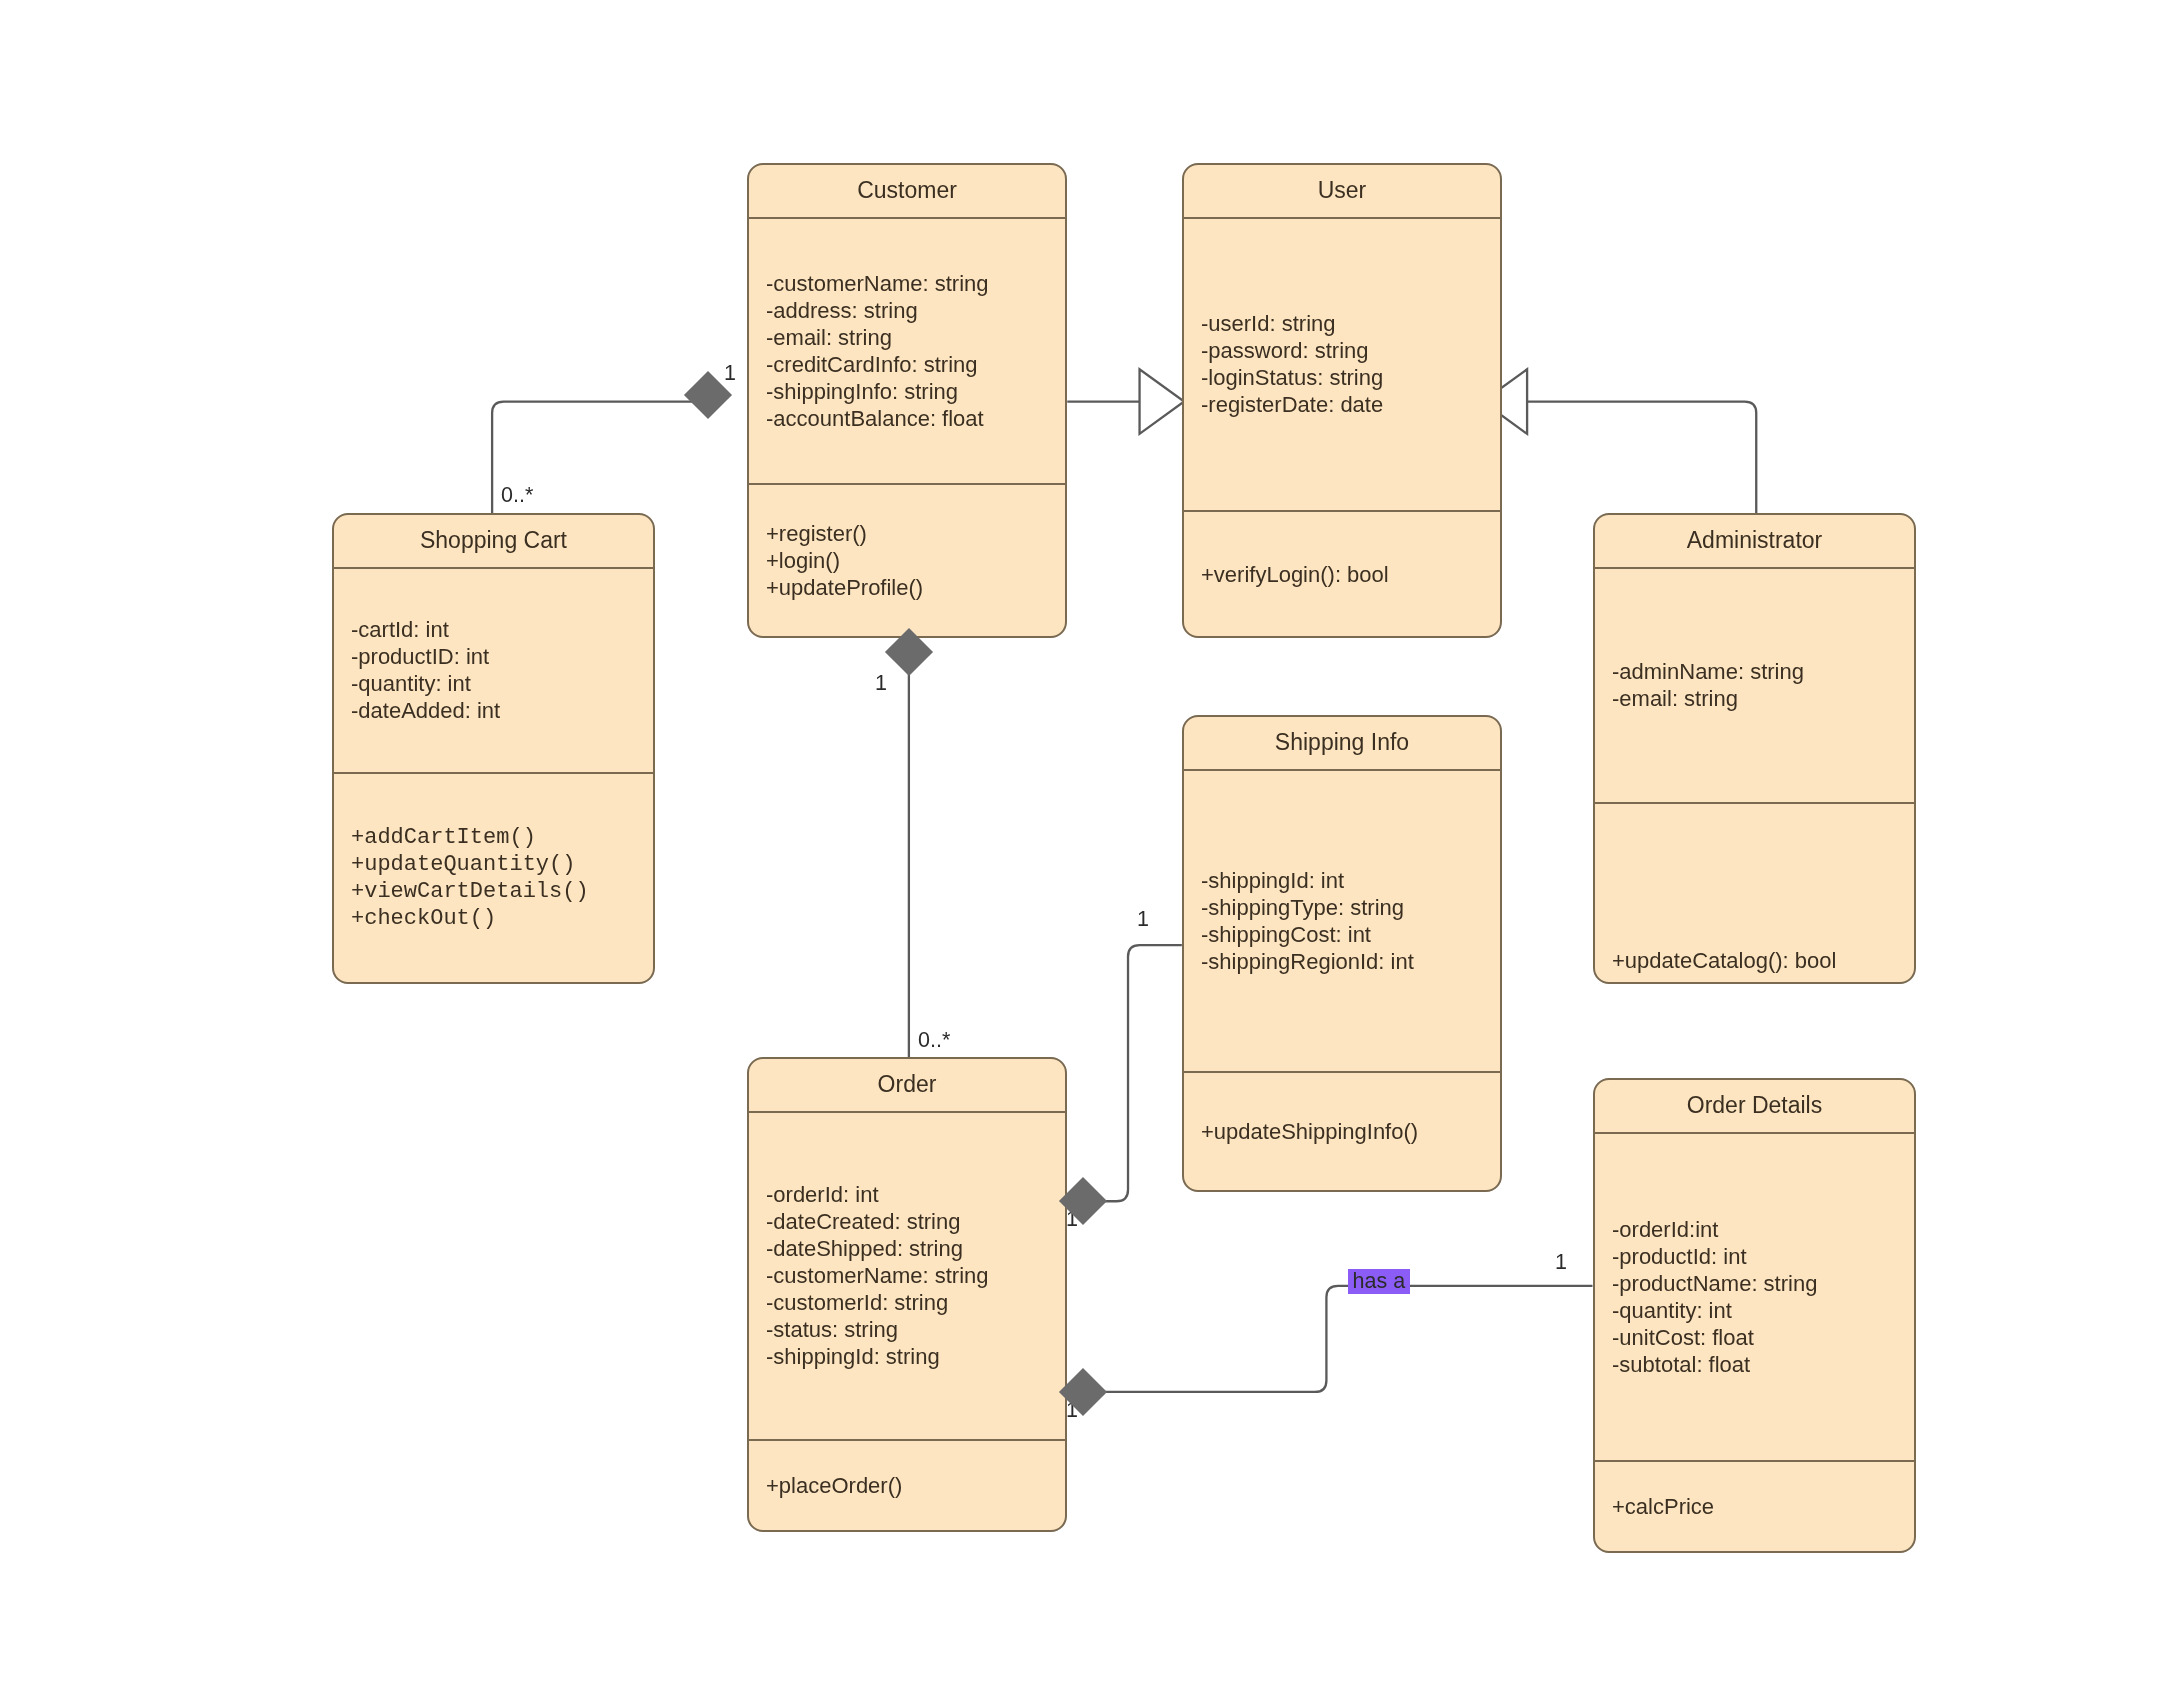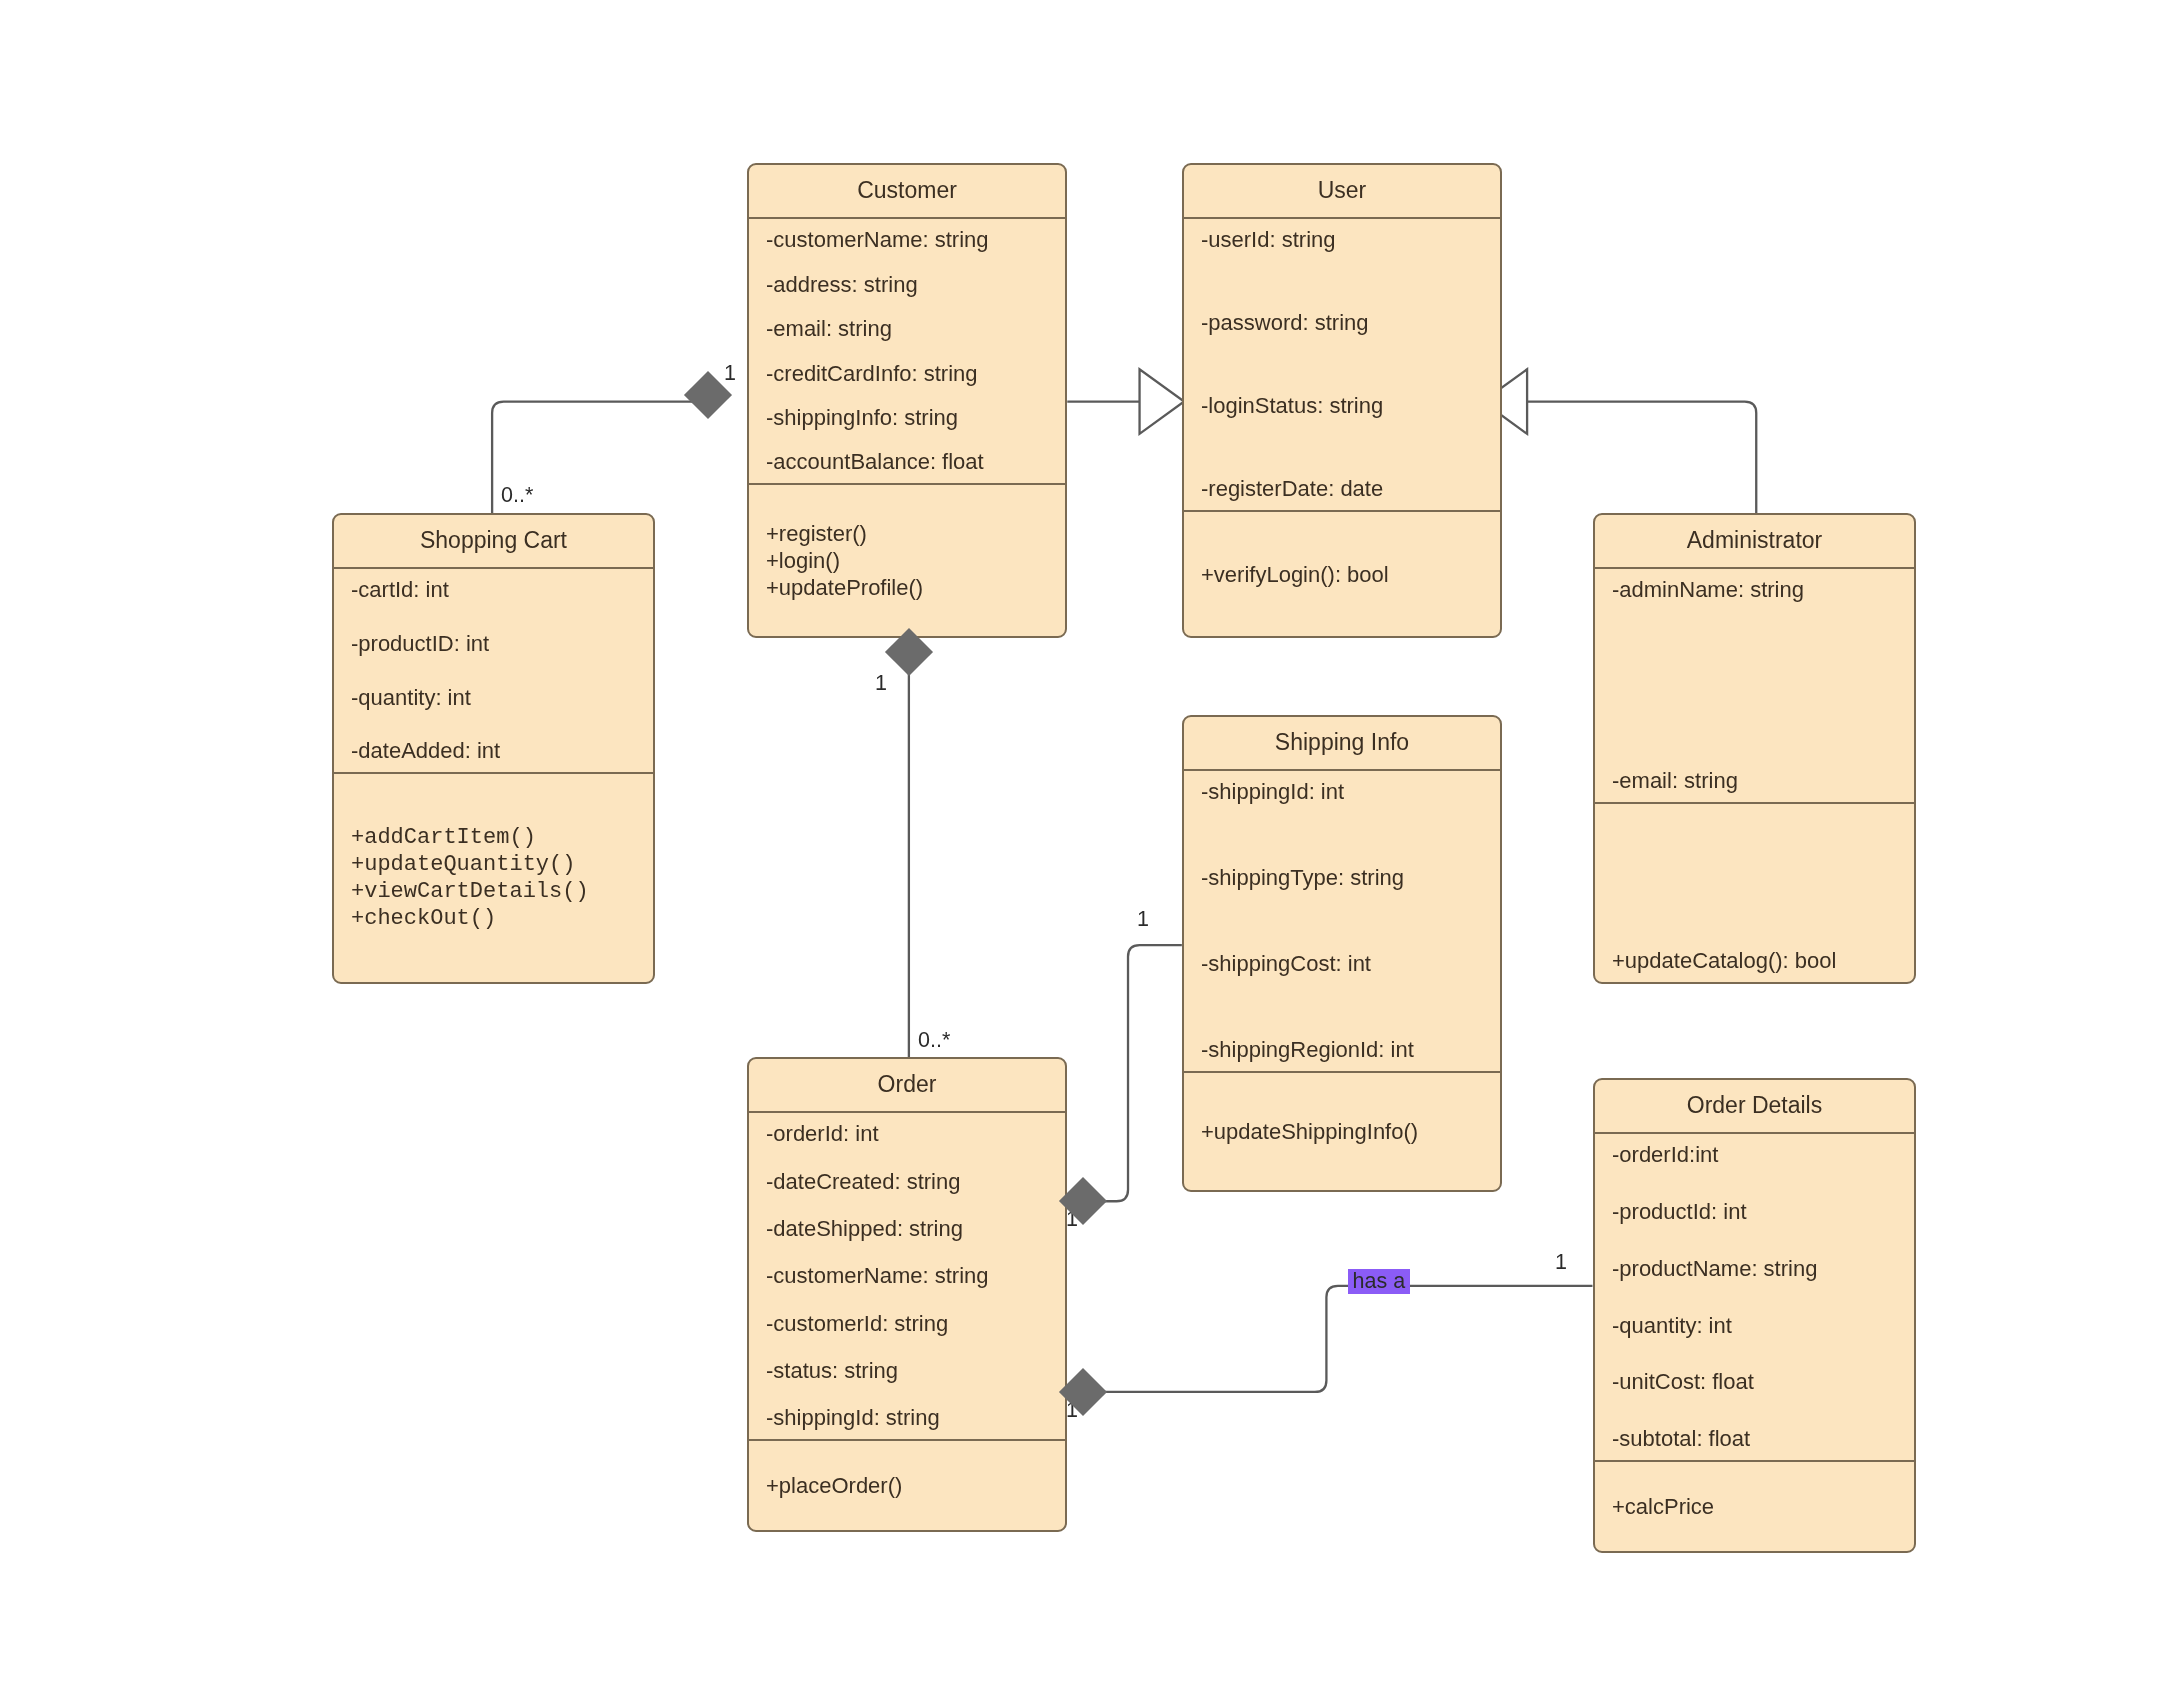--- a/index.html
+++ b/index.html
@@ -24,41 +24,41 @@
     top: 0;
     width: 2183px;
     height: 1702px;
     pointer-events: none;
   }
   .uml-class {
     position: absolute;
     box-sizing: border-box;
     background: #fce5c0;
     border: 2.3px solid #7a6a52;
-    border-radius: 9px;
+    border-radius: 16px;
     display: flex;
     flex-direction: column;
     z-index: 5;
     overflow: hidden;
   }
   .class-title {
     box-sizing: border-box;
     text-align: center;
     font-size: 23px;
     color: #3b2f22;
     padding: 12.3px 6.2px 12.3px 6.2px;
     border-bottom: 2.3px solid #7a6a52;
     flex: none;
   }
   .class-attrs {
     box-sizing: border-box;
     flex: 1 1 auto;
     display: flex;
     flex-direction: column;
-    justify-content: space-between;
+    justify-content: center;
     padding: 7.7px 17px;
     border-bottom: 2.3px solid #7a6a52;
   }
   .class-ops {
     box-sizing: border-box;
     flex: none;
     display: flex;
     flex-direction: column;
     justify-content: center;
     padding: 7.7px 17px;

